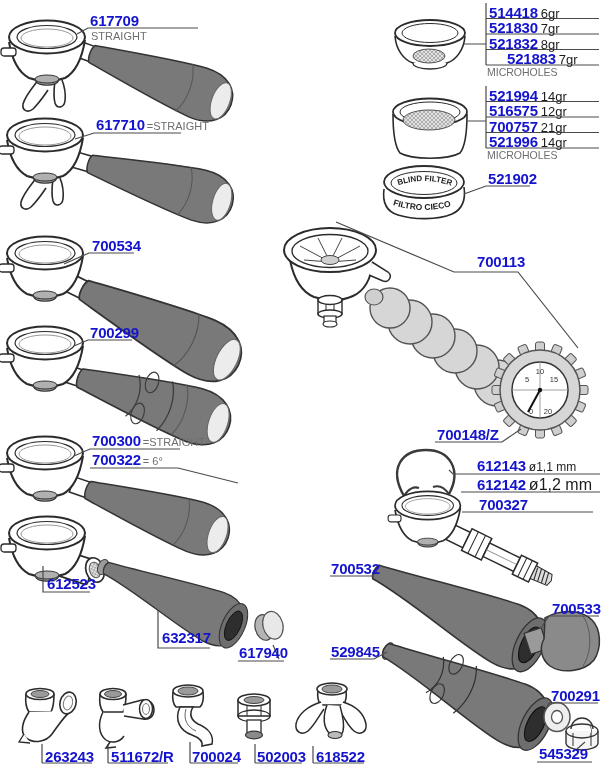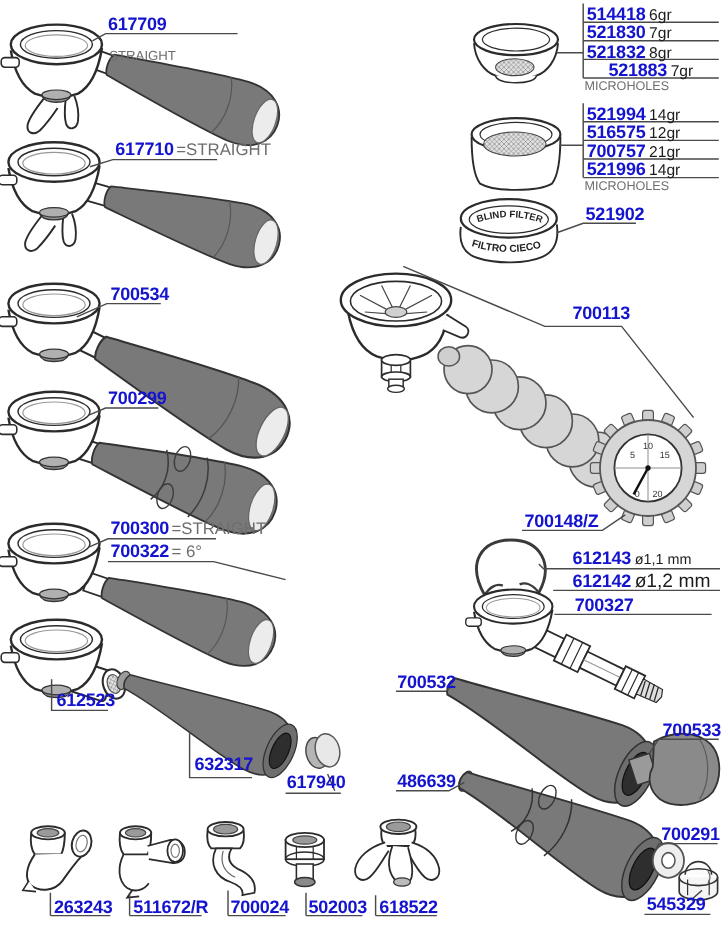--- a/index.html
+++ b/index.html
@@ -2,22 +2,22 @@
 <html><head>
 <meta charset="utf-8">
 <style>
   html,body{margin:0;padding:0;background:#fff;}
   .stage{position:relative;width:602px;height:774px;background:#ffffff;overflow:hidden;
          font-family:"Liberation Sans",sans-serif;}
   svg.art{position:absolute;left:0;top:0;z-index:1;}
   .lbl{position:absolute;white-space:nowrap;line-height:1;z-index:2;}
   .lbl a{color:#1414cf;font-weight:bold;font-size:15px;text-decoration:none;letter-spacing:-0.2px;cursor:pointer;margin-top:17px;}
   .wt{font-size:13px;color:#1c1c1c;margin-left:3px;font-weight:normal;text-align:right;}
-  .note{font-size:14px;color:#6e6e6e;margin-left:2px;font-weight:normal;}
-  .sub{position:absolute;font-size:11px;color:#6e6e6e;line-height:1;white-space:nowrap;z-index:2;margin-top:11px;}
+  .note{font-size:11px;color:#6e6e6e;margin-left:2px;font-weight:normal;}
+  .sub{position:absolute;font-size:11px;color:#6e6e6e;line-height:1;white-space:nowrap;z-index:2;}
   .micro{position:absolute;font-size:10.5px;color:#6e6e6e;line-height:1;white-space:nowrap;z-index:2;}
 </style>
 </head>
 <body>
 
 <div class="stage">
 
 <svg class="art" width="602" height="774" viewBox="0 0 602 774">
   <defs>
     <pattern id="mesh" width="4" height="4" patternUnits="userSpaceOnUse">
@@ -392,21 +392,21 @@
 <div class="lbl" style="left:477px;top:254px"><a>700113</a></div>
 <div class="lbl" style="left:437px;top:427px"><a>700148/Z</a></div>
 
 <div class="lbl" style="left:477px;top:458px"><a>612143</a><span class="wt" style="font-size:12px">ø1,1 mm</span></div>
 <div class="lbl" style="left:477px;top:477px"><a>612142</a><span class="wt" style="font-size:16px">ø1,2 mm</span></div>
 
 <div class="lbl" style="left:479px;top:497px"><a>700327</a></div>
 
 <div class="lbl" style="left:331px;top:561px"><a>700532</a></div>
 <div class="lbl" style="left:552px;top:601px"><a>700533</a></div>
-<div class="lbl" style="left:331px;top:644px"><a>486639</a></div>
+<div class="lbl" style="left:331px;top:644px"><a>529845</a></div>
 <div class="lbl" style="left:551px;top:688px"><a>700291</a></div>
 <div class="lbl" style="left:539px;top:746px"><a>545329</a></div>
 
 <div class="lbl" style="left:45px;top:749px"><a>263243</a></div>
 <div class="lbl" style="left:111px;top:749px"><a>511672/R</a></div>
 <div class="lbl" style="left:192px;top:749px"><a>700024</a></div>
 <div class="lbl" style="left:257px;top:749px"><a>502003</a></div>
 <div class="lbl" style="left:316px;top:749px"><a>618522</a></div>
 
 </div>

